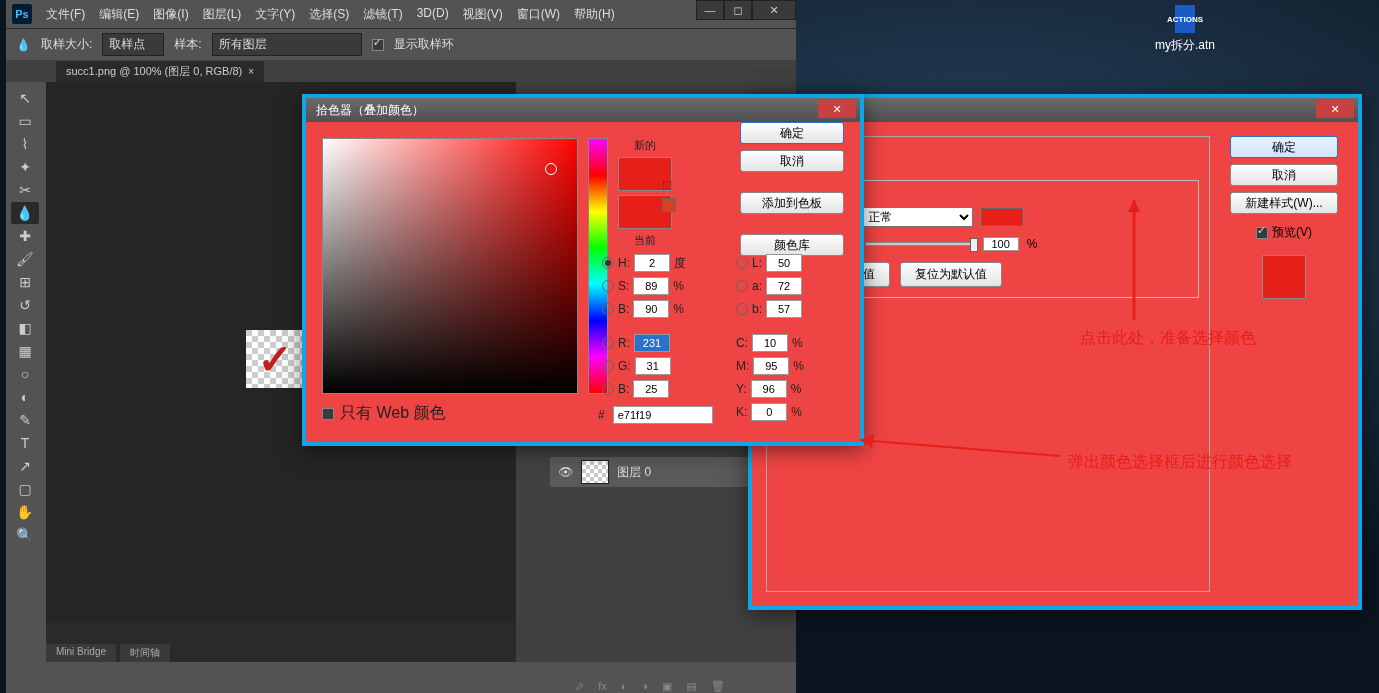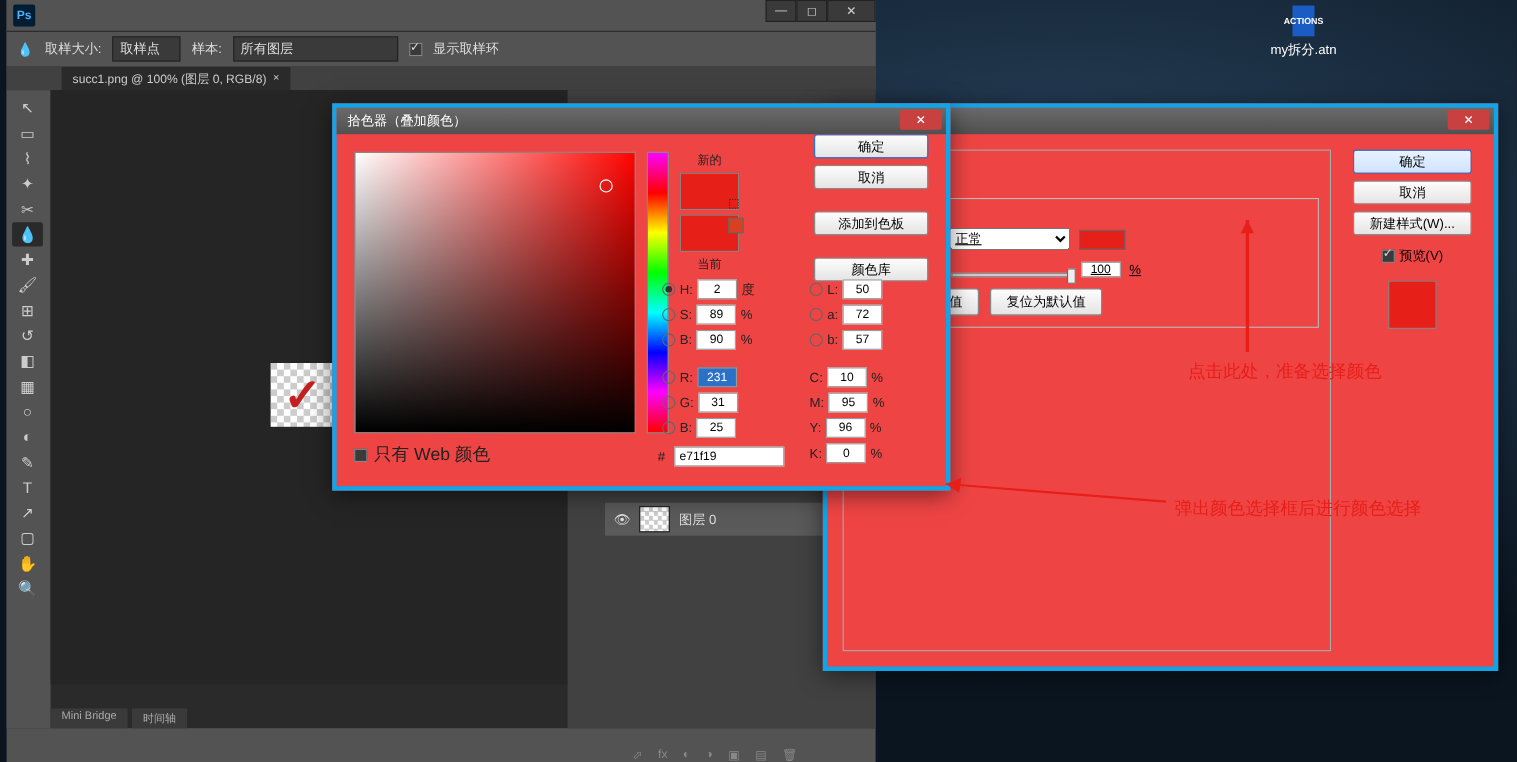--- a/index.html
+++ b/index.html
@@ -73,21 +73,21 @@
 .hex-row { position: absolute; left: 292px; bottom: 18px; display: flex; align-items: center; gap: 8px; font-size: 12px; }
 .hex-row input { width: 100px; height: 18px; border: 1px solid #999; padding-left: 4px; font-size: 11px; }
 .webonly { position: absolute; left: 16px; bottom: 18px; display: flex; align-items: center; gap: 6px; font-size: 16px; }
 
 
 .layer-style { left: 748px; top: 94px; width: 614px; height: 516px; }
 .ls-body { display: flex; padding: 14px; gap: 14px; height: calc(100% - 24px); }
 .ls-left { flex: 1; border: 1px solid #aaa; padding: 10px; position: relative; }
 .ls-left fieldset { border: 1px solid #bbb; padding: 10px; }
 .ls-left legend { font-size: 12px; padding: 0 4px; }
-.ls-row { display: flex; align-items: flex-end; gap: 8px; margin: 8px 0; font-size: 12px; text-decoration: underline; }
+.ls-row { display: flex; align-items: center; gap: 8px; margin: 8px 0; font-size: 12px; }
 .ls-row select { width: 110px; height: 20px; font-size: 12px; }
 .color-chip { width: 42px; height: 18px; background: #e71f19; border: 1px solid #666; }
 .slider-track { width: 110px; height: 4px; background: #ccc; border: 1px solid #888; position: relative; }
 .slider-thumb { position: absolute; right: -4px; top: -5px; width: 8px; height: 14px; background: #eee; border: 1px solid #666; }
 .ls-row input[type=text] { width: 36px; height: 14px; text-align: center; border: 1px solid #999; font-size: 11px; }
 .ls-btns { display: flex; gap: 10px; margin-top: 10px; }
 .ls-btns button { padding: 3px 14px; background: linear-gradient(#fdfdfd,#e4e4e4); border: 1px solid #888; border-radius: 3px; font-size: 12px; }
 .ls-right { width: 120px; display: flex; flex-direction: column; gap: 6px; align-items: center; }
 .ls-right button { width: 108px; height: 22px; background: linear-gradient(#fdfdfd,#e4e4e4); border: 1px solid #888; border-radius: 3px; font-size: 12px; }
 .ls-right button.primary { border: 1px solid #2a72c8; background: linear-gradient(#e8f2ff,#cfe4ff); }
@@ -103,20 +103,33 @@
 <div class="desktop-bg"></div>
 
 <div class="desktop-icon">
   <div class="ico">ACTIONS</div>
   <div>my拆分.atn</div>
 </div>
 
 <div class="ps-window">
   <div class="ps-titlebar">
     <div class="ps-logo">Ps</div>
+    <div class="ps-menus">
+      <span>文件(F)</span>
+      <span>编辑(E)</span>
+      <span>图像(I)</span>
+      <span>图层(L)</span>
+      <span>文字(Y)</span>
+      <span>选择(S)</span>
+      <span>滤镜(T)</span>
+      <span>3D(D)</span>
+      <span>视图(V)</span>
+      <span>窗口(W)</span>
+      <span>帮助(H)</span>
+    </div>
     <div class="win-controls">
       <div class="win-btn">—</div>
       <div class="win-btn">◻</div>
       <div class="win-btn close">✕</div>
     </div>
   </div>
 
   <div class="ps-optionbar">
     <span>💧</span>
     <span>取样大小:</span>

